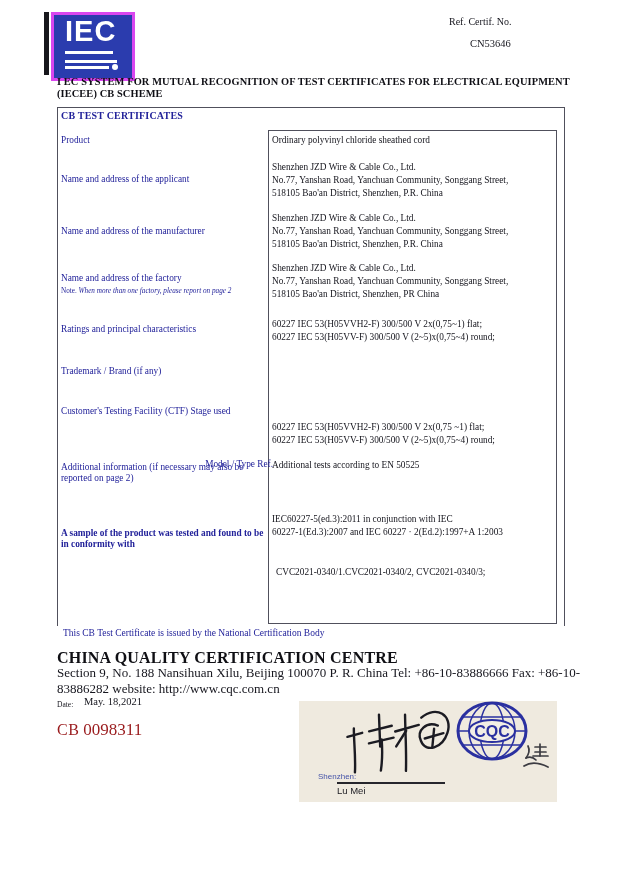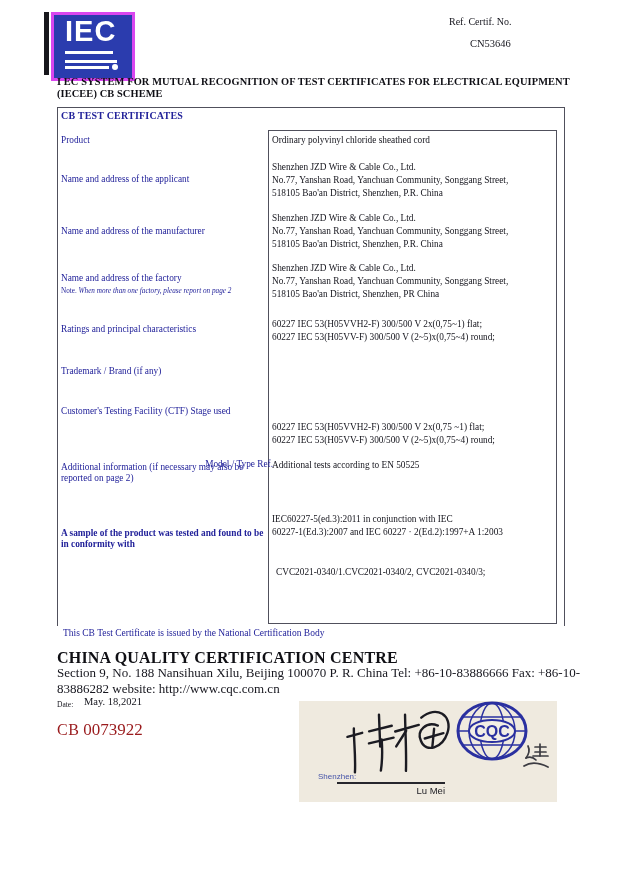--- a/index.html
+++ b/index.html
@@ -47,21 +47,21 @@
   .org-address { position:absolute; left:57px; top:665px; font-size:13px; color:#16161e; }
   .date-label { position:absolute; left:57px; top:700px; font-size:7.5px; }
   .date-value { position:absolute; left:84px; top:696px; font-size:10.5px; }
   .cb-line { position:absolute; left:57px; top:720px; color:#9a1b1d; }
   .cb-prefix { font-size:16px; letter-spacing:0.5px; }
   .cb-number { font-size:17px; margin-left:4px; }
   
   .sig-patch { position:absolute; left:299px; top:701px; width:258px; height:101px; background:#efeadf; }
   .sig-label { position:absolute; left:318px; top:772px; font-size:8px; color:#4553a8; font-family:"Liberation Sans",sans-serif; }
   .sig-line { position:absolute; left:337px; top:782px; width:108px; height:1.5px; background:#26262c; }
-  .sig-name { position:absolute; left:337px; top:785px; width:108px; text-align:right; font-size:9.5px; color:#1c1c22; font-family:"Liberation Sans",sans-serif; }
+  .sig-name { position:absolute; left:337px; top:785px; width:108px; text-align:left; font-size:9.5px; color:#1c1c22; font-family:"Liberation Sans",sans-serif; }
   .sig-hand { position:absolute; left:343px; top:703px; }
   .cqc-logo { position:absolute; left:453px; top:699px; }
   .stamp { position:absolute; left:522px; top:742px; }
 </style>
 </head>
 <body>
 
 <div class="page">
 
   <div>
@@ -148,21 +148,21 @@
   </div>
 
   <div class="issued-by">This CB Test Certificate is issued by the National Certification Body</div>
 
   <div class="org-name">CHINA QUALITY CERTIFICATION CENTRE</div>
   <div class="org-address">Section 9, No. 188 Nansihuan Xilu, Beijing 100070 P. R. China Tel: +86-10-83886666 Fax: +86-10-83886282 website: http://www.cqc.com.cn</div>
   <div class="date-label">Date:</div>
   <div class="date-value">May. 18,2021</div>
 
   <div class="cb-line">
-    <span class="cb-prefix">CB</span><span class="cb-number">0073922</span>
+    <span class="cb-prefix">CB</span><span class="cb-number">0098311</span>
   </div>
 
   <div class="sig-patch"></div>
 
   <svg class="sig-hand" width="122" height="78" viewBox="0 0 122 78" aria-label="陆梅">
     <g fill="none" stroke="#1b1b22" stroke-width="2.4" stroke-linecap="round" transform="rotate(-4 60 40)">
       <path d="M12,22 C11,34 12,50 10,66"></path>
       <path d="M5,30 L20,27"></path>
       <path d="M27,26 L50,22"></path>
       <path d="M38,10 L37,42"></path>

